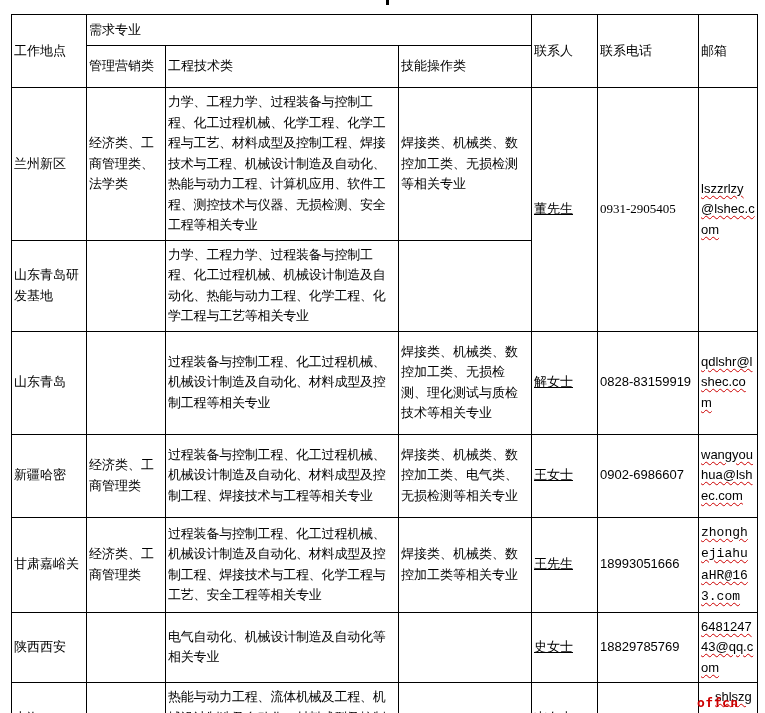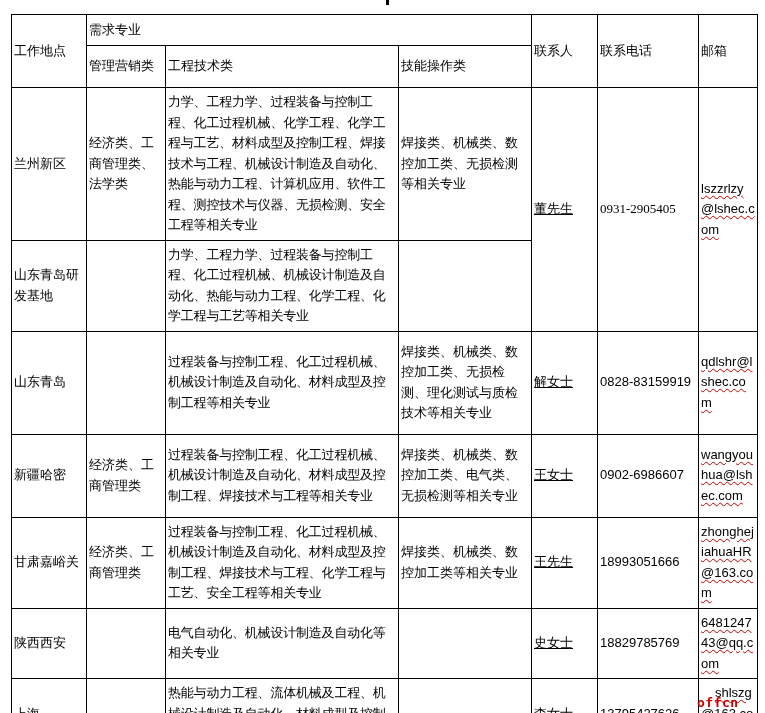--- a/index.html
+++ b/index.html
@@ -84,21 +84,21 @@
     <td class="email"><span class="squiggle" style="word-break: break-all;">wangyouhua@lshec.com</span></td>
   </tr>
 
   <tr style="height:85px">
     <td class="loc">甘肃嘉峪关</td>
     <td class="mgmt">经济类、工商管理类</td>
     <td class="eng">过程装备与控制工程、化工过程机械、机械设计制造及自动化、材料成型及控制工程、焊接技术与工程、化学工程与工艺、安全工程等相关专业</td>
     <td class="skill">焊接类、机械类、数控加工类等相关专业</td>
     <td class="person">王先生</td>
     <td class="phone" style="word-break: break-all;">18993051666</td>
-    <td class="email"><span class="squiggle" style="word-break: break-all;">zhonghejiahuaHR@163.com</span></td>
+    <td class="email"><span class="squiggle" style="word-break: break-all; font-family: Liberation Mono, monospace;">zhonghejiahuaHR@163.com</span></td>
   </tr>
 
   <tr style="height:42px">
     <td class="loc">陕西西安</td>
     <td class="mgmt"></td>
     <td class="eng">电气自动化、机械设计制造及自动化等相关专业</td>
     <td class="skill"></td>
     <td class="person">史女士</td>
     <td class="phone" style="word-break: break-all;">18829785769</td>
     <td class="email"><span class="squiggle" style="word-break: break-all;">648124743@qq.com</span></td>

